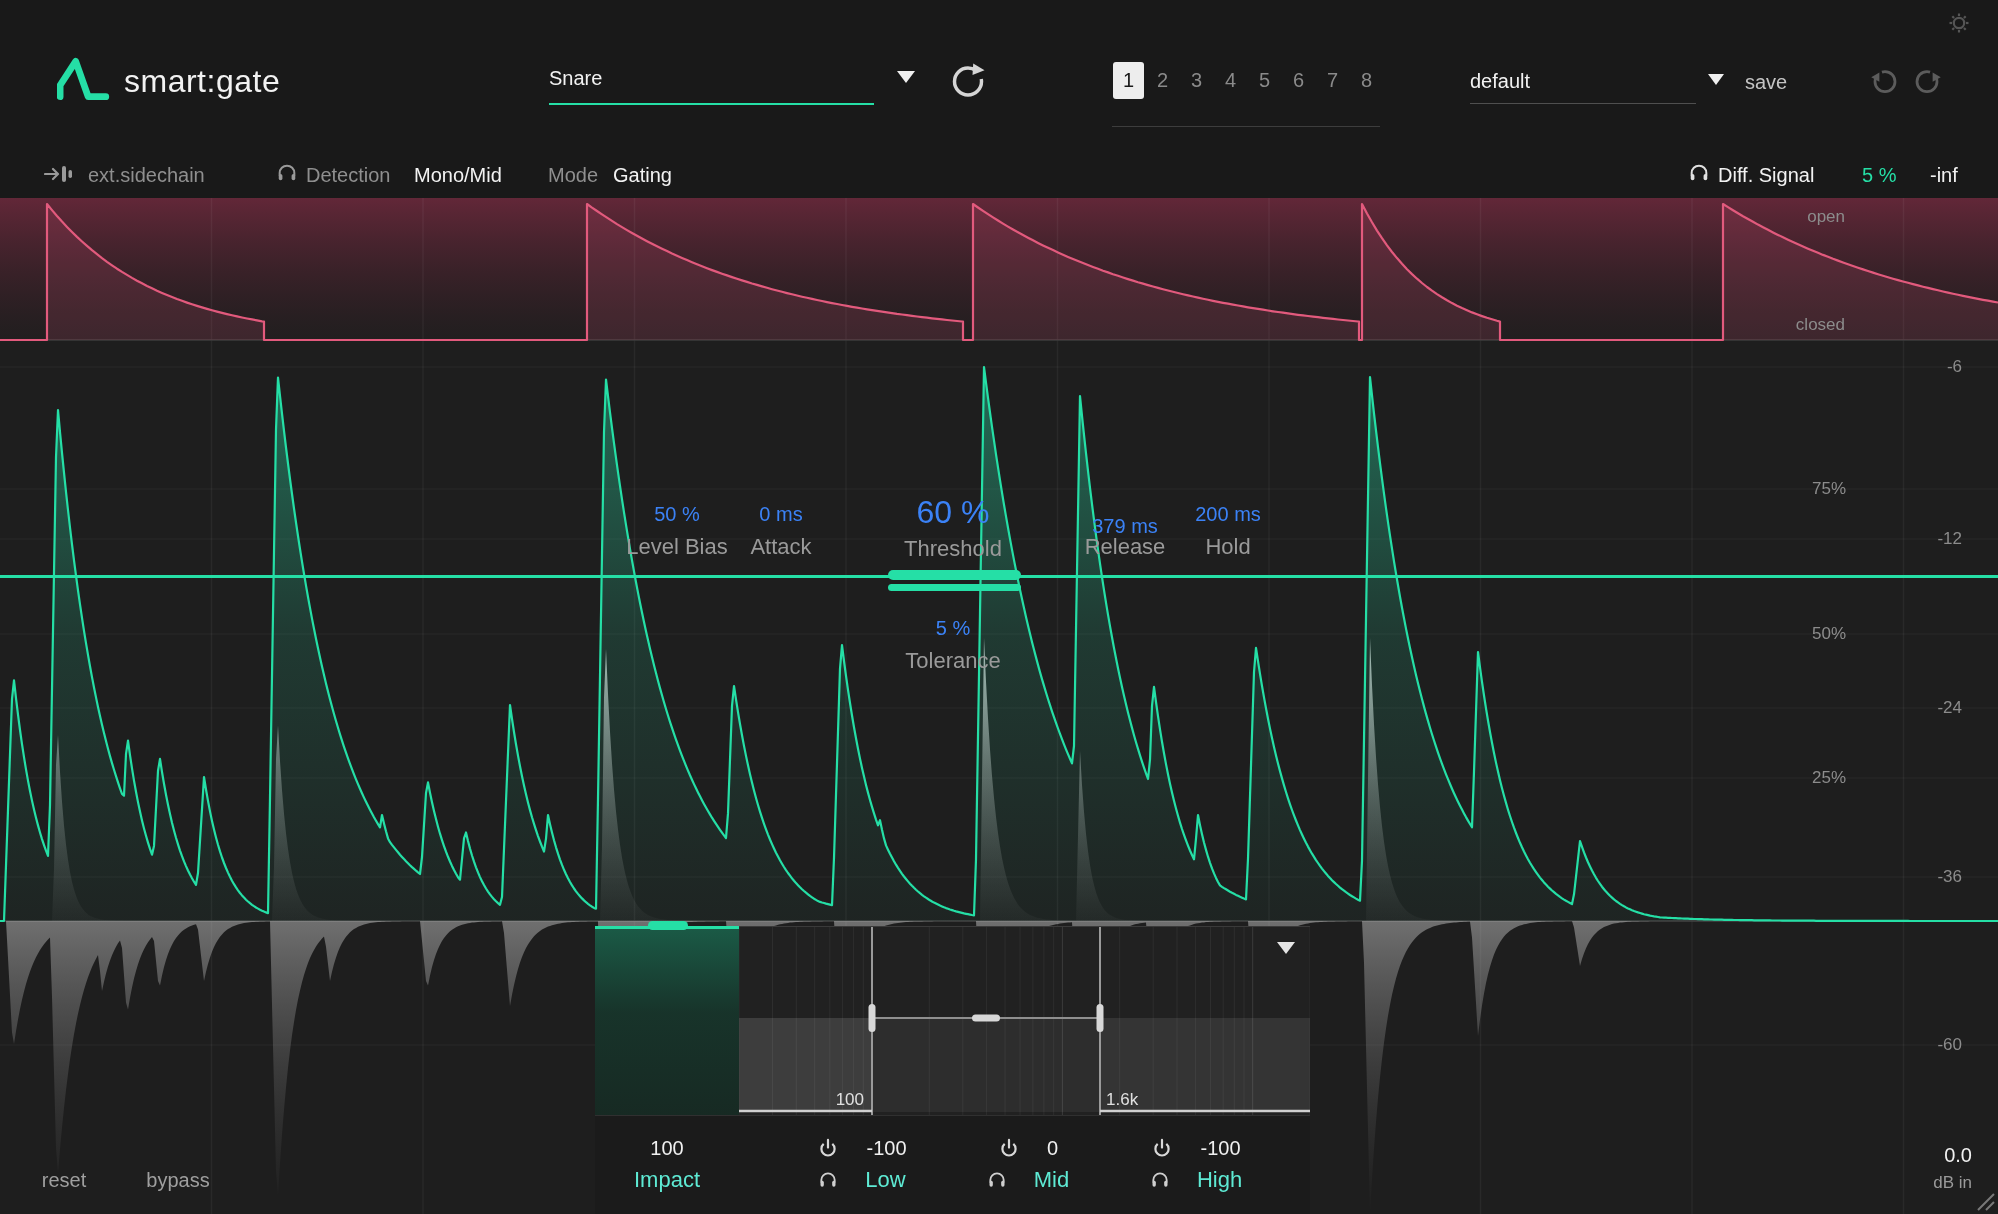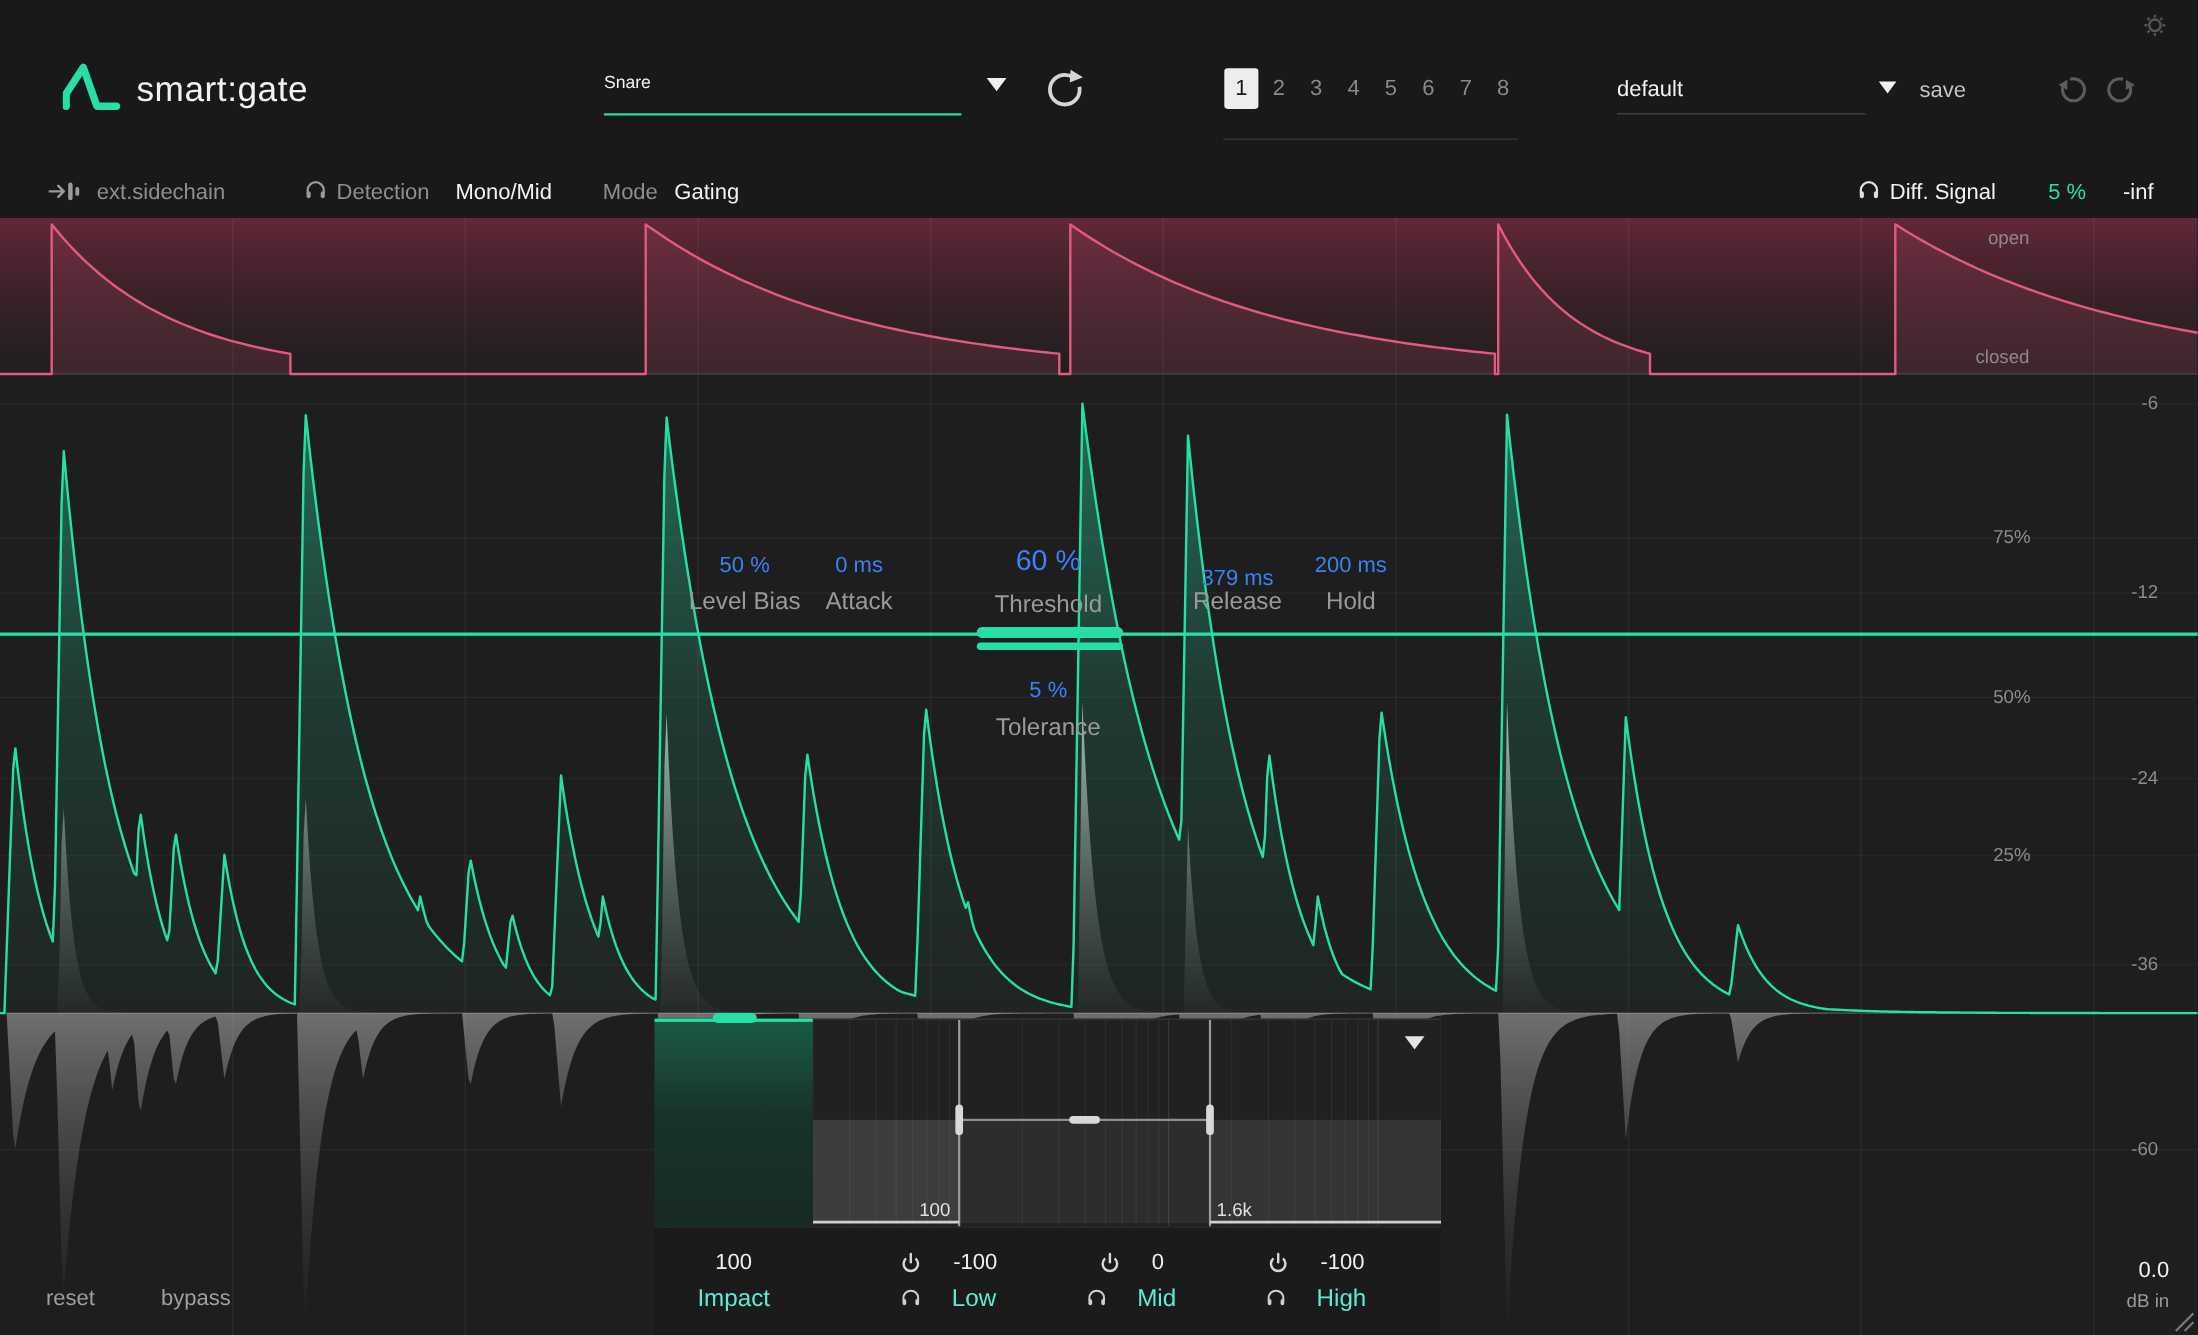--- a/index.html
+++ b/index.html
@@ -4,21 +4,21 @@
 <title>smart:gate</title>
 <style>
   *{margin:0;padding:0;box-sizing:border-box}
   html,body{width:1998px;height:1214px;background:#141414;font-family:"Liberation Sans",sans-serif;color:#e8e8e8;overflow:hidden}
   #app{position:relative;width:1998px;height:1214px;background:#191919}
   .abs{position:absolute}
   .gray{color:#8f8f8f}
   .teal{color:#25dfa6}
   .white{color:#f2f2f2}
   .t20{font-size:20px;line-height:1.2}
-  .t24{font-size:16px;line-height:1.2}
+  .t24{font-size:20px;line-height:1.2}
   .t32{font-size:32px;line-height:1.1;letter-spacing:.5px}
   .c{text-align:center}
   .r{text-align:right}
   .ax{position:absolute;transform:translateY(-50%);font-size:17px;color:#8c8c8c;white-space:nowrap}
   .pv{position:absolute;width:140px;text-align:center;font-size:20px;color:#3b82f6;white-space:nowrap}
   .pl{position:absolute;width:140px;text-align:center;font-size:22px;color:#9a9a9a;white-space:nowrap}
   .dd-arrow{width:0;height:0;border-left:9px solid transparent;border-right:9px solid transparent;border-top:12px solid #f0f0f0}
   .dd-arrow.sm{border-left-width:8px;border-right-width:8px;border-top-width:11px}
   .slots{display:flex;gap:3px;align-items:center}
   .slot{width:31px;height:37px;line-height:37px;text-align:center;font-size:20px;color:#8a8a8a;cursor:default}
@@ -86,21 +86,21 @@
   <div class="abs" style="left:0;top:575px;width:1998px;height:3px;background:#25dfa6"></div>
   <div class="abs" style="left:888px;top:570px;width:133px;height:10px;border-radius:5px;background:#25dfa6"></div>
   <div class="abs" style="left:888px;top:584px;width:133px;height:7px;border-radius:3.5px;background:#25dfa6"></div>
 
   <div class="pv teal" style="left:607px;top:503px">50 %</div>
   <div class="pl" style="left:607px;top:534px">Level Bias</div>
 
   <div class="pv" style="left:711px;top:503px">0 ms</div>
   <div class="pl" style="left:711px;top:534px">Attack</div>
 
-  <div class="pv" style="left:873px;top:494px;width:160px;font-size:26px">60 %</div>
+  <div class="pv" style="left:873px;top:494px;width:160px;font-size:32px">60 %</div>
   <div class="pl" style="left:883px;top:536px">Threshold</div>
 
   <div class="pv" style="left:1055px;top:515px">379 ms</div>
   <div class="pl" style="left:1055px;top:534px">Release</div>
 
   <div class="pv" style="left:1158px;top:503px">200 ms</div>
   <div class="pl" style="left:1158px;top:534px">Hold</div>
 
   <div class="pv" style="left:883px;top:617px">5 %</div>
   <div class="pl" style="left:883px;top:648px">Tolerance</div>

